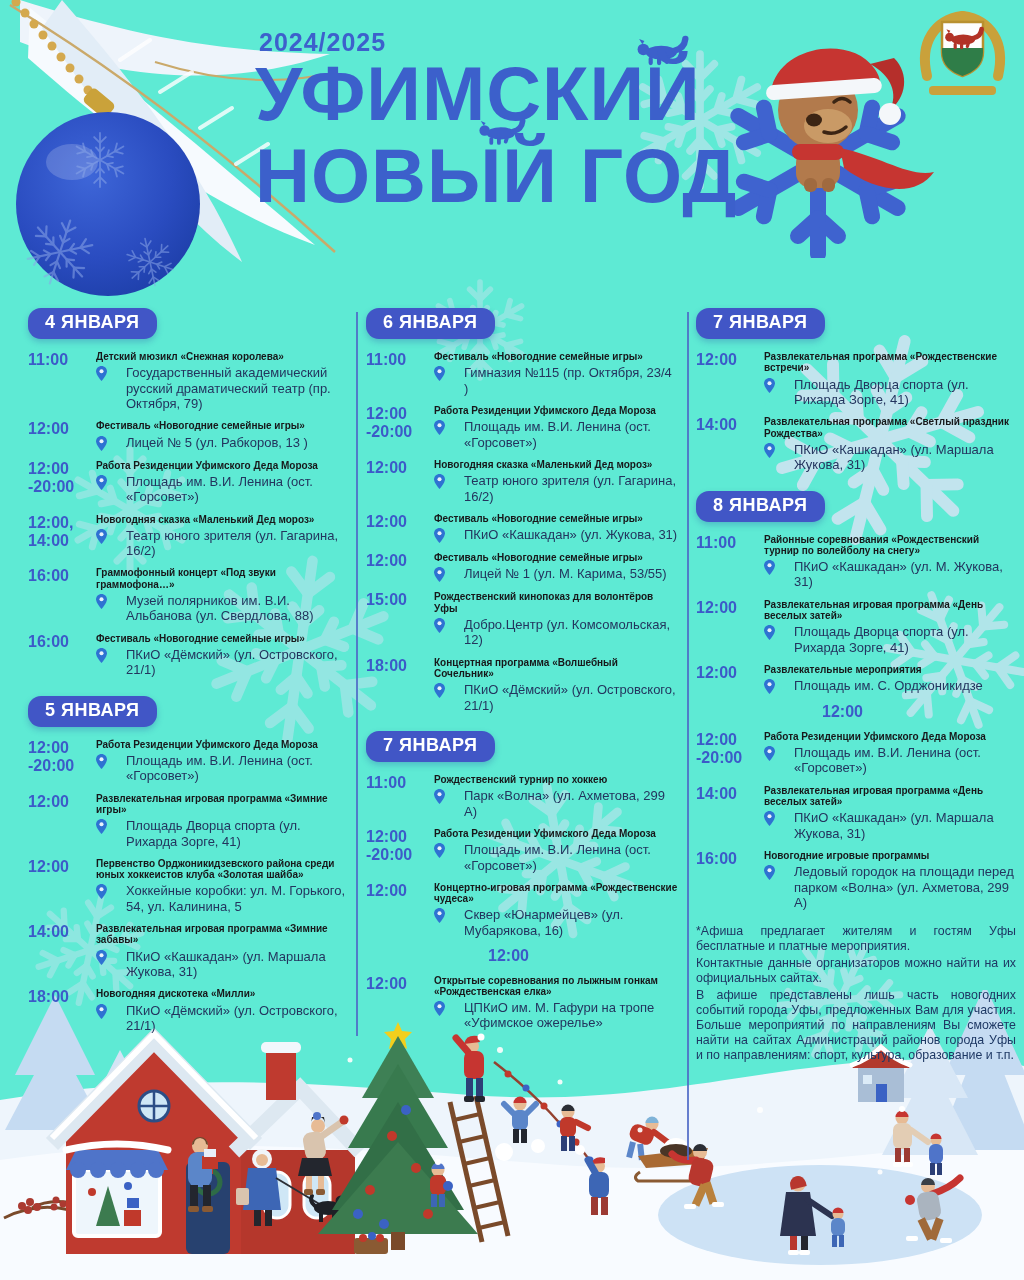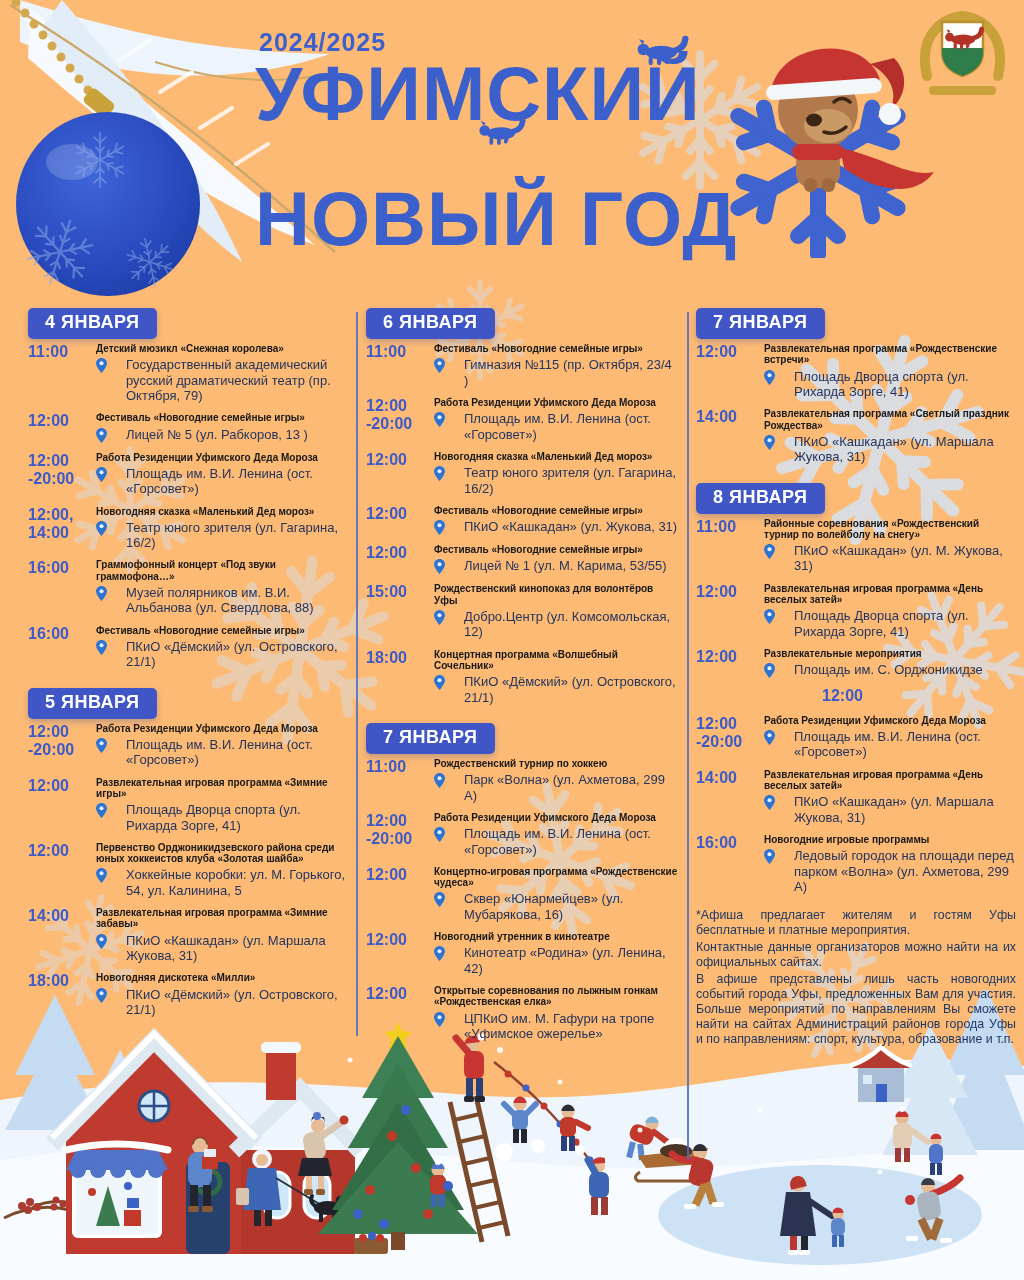--- a/index.html
+++ b/index.html
@@ -1,27 +1,27 @@
 <!DOCTYPE html>
 <html><head>
 <meta charset="utf-8">
 <style>
   html,body{margin:0;padding:0;}
   body{font-family:"Liberation Sans",sans-serif;}
-  .poster{position:relative;width:1024px;height:1280px;background:#fdba74;overflow:hidden;}
+  .poster{position:relative;width:1024px;height:1280px;background:#5eead4;overflow:hidden;}
   .layer{position:absolute;left:0;top:0;}
   
   .season{position:absolute;left:259px;top:28px;font-size:25px;font-weight:bold;color:#3d60cc;letter-spacing:1px;z-index:4;}
   .title-line{position:absolute;left:255px;font-size:76px;font-weight:bold;color:#3c60cb;letter-spacing:1px;line-height:1;z-index:4;white-space:nowrap;}
   .t1{top:56px;}
-  .t2{top:138px;margin-top:43px;}
+  .t2{top:138px;}
   
   .col{position:absolute;top:308px;z-index:3;}
   .divider{position:absolute;width:2px;background:#4e68c5;opacity:.85;z-index:2;}
-  .date-badge{display:inline-block;background:#4156c6;color:#fff;font-weight:bold;font-size:18px;letter-spacing:.5px;padding:4px 17px 6px;border-radius:5px;margin-bottom:4px;box-shadow:0 3px 6px rgba(40,70,160,.28);}
+  .date-badge{display:inline-block;background:#4156c6;color:#fff;font-weight:bold;font-size:18px;letter-spacing:.5px;padding:4px 17px 6px;border-radius:13px;margin-bottom:12px;box-shadow:0 3px 6px rgba(40,70,160,.28);}
   .section + .section{display:block;}
   .sec2{margin-top:18px;}
   .event{display:flex;margin-bottom:9px;justify-content:center;}
   .ev-time{width:58px;flex-shrink:0;margin-right:10px;font-size:16px;font-weight:bold;color:#3c5ac8;white-space:pre-line;line-height:1.15;}
   .ev-body{flex:1;min-width:0;}
   .ev-title{font-size:10px;font-weight:bold;color:#17181a;line-height:1.13;}
   .ev-loc{display:flex;gap:19px;margin-top:3px;font-size:13px;color:#23355e;line-height:1.18;}
   .ev-loc .pin{flex-shrink:0;margin-top:1px;}
   .footnote{margin-top:14px;font-size:12.4px;line-height:1.21;color:#1e3864;text-align:justify;}
   .footnote p{margin:0 0 2px 0;}
@@ -711,30 +711,20 @@
             <div class="ev-loc">
               <svg class="pin" viewBox="0 0 16 22" width="11" height="15">
                 <path fill="#2e72d2" d="M8 0C3.6 0 0 3.5 0 7.8 0 13.7 8 22 8 22s8-8.3 8-14.2C16 3.5 12.4 0 8 0z"></path>
                 <circle cx="8" cy="7.6" r="3" fill="#eaf2fb"></circle>
               </svg>
               <span>Сквер «Юнармейцев» (ул. Мубарякова, 16)</span>
             </div>
           </div>
         </div><div class="event">
           <div class="ev-time">12:00</div>
-          <div class="ev-body">
-            <div class="ev-title">Новогодний утренник в кинотеатре</div>
-            <div class="ev-loc">
-              <svg class="pin" viewBox="0 0 16 22" width="11" height="15">
-                <path fill="#2e72d2" d="M8 0C3.6 0 0 3.5 0 7.8 0 13.7 8 22 8 22s8-8.3 8-14.2C16 3.5 12.4 0 8 0z"></path>
-                <circle cx="8" cy="7.6" r="3" fill="#eaf2fb"></circle>
-              </svg>
-              <span>Кинотеатр «Родина» (ул. Ленина, 42)</span>
-            </div>
-          </div>
         </div><div class="event">
           <div class="ev-time">12:00</div>
           <div class="ev-body">
             <div class="ev-title">Открытые соревнования по лыжным гонкам «Рождественская елка»</div>
             <div class="ev-loc">
               <svg class="pin" viewBox="0 0 16 22" width="11" height="15">
                 <path fill="#2e72d2" d="M8 0C3.6 0 0 3.5 0 7.8 0 13.7 8 22 8 22s8-8.3 8-14.2C16 3.5 12.4 0 8 0z"></path>
                 <circle cx="8" cy="7.6" r="3" fill="#eaf2fb"></circle>
               </svg>
               <span>ЦПКиО им. М. Гафури на тропе «Уфимское ожерелье»</span>

